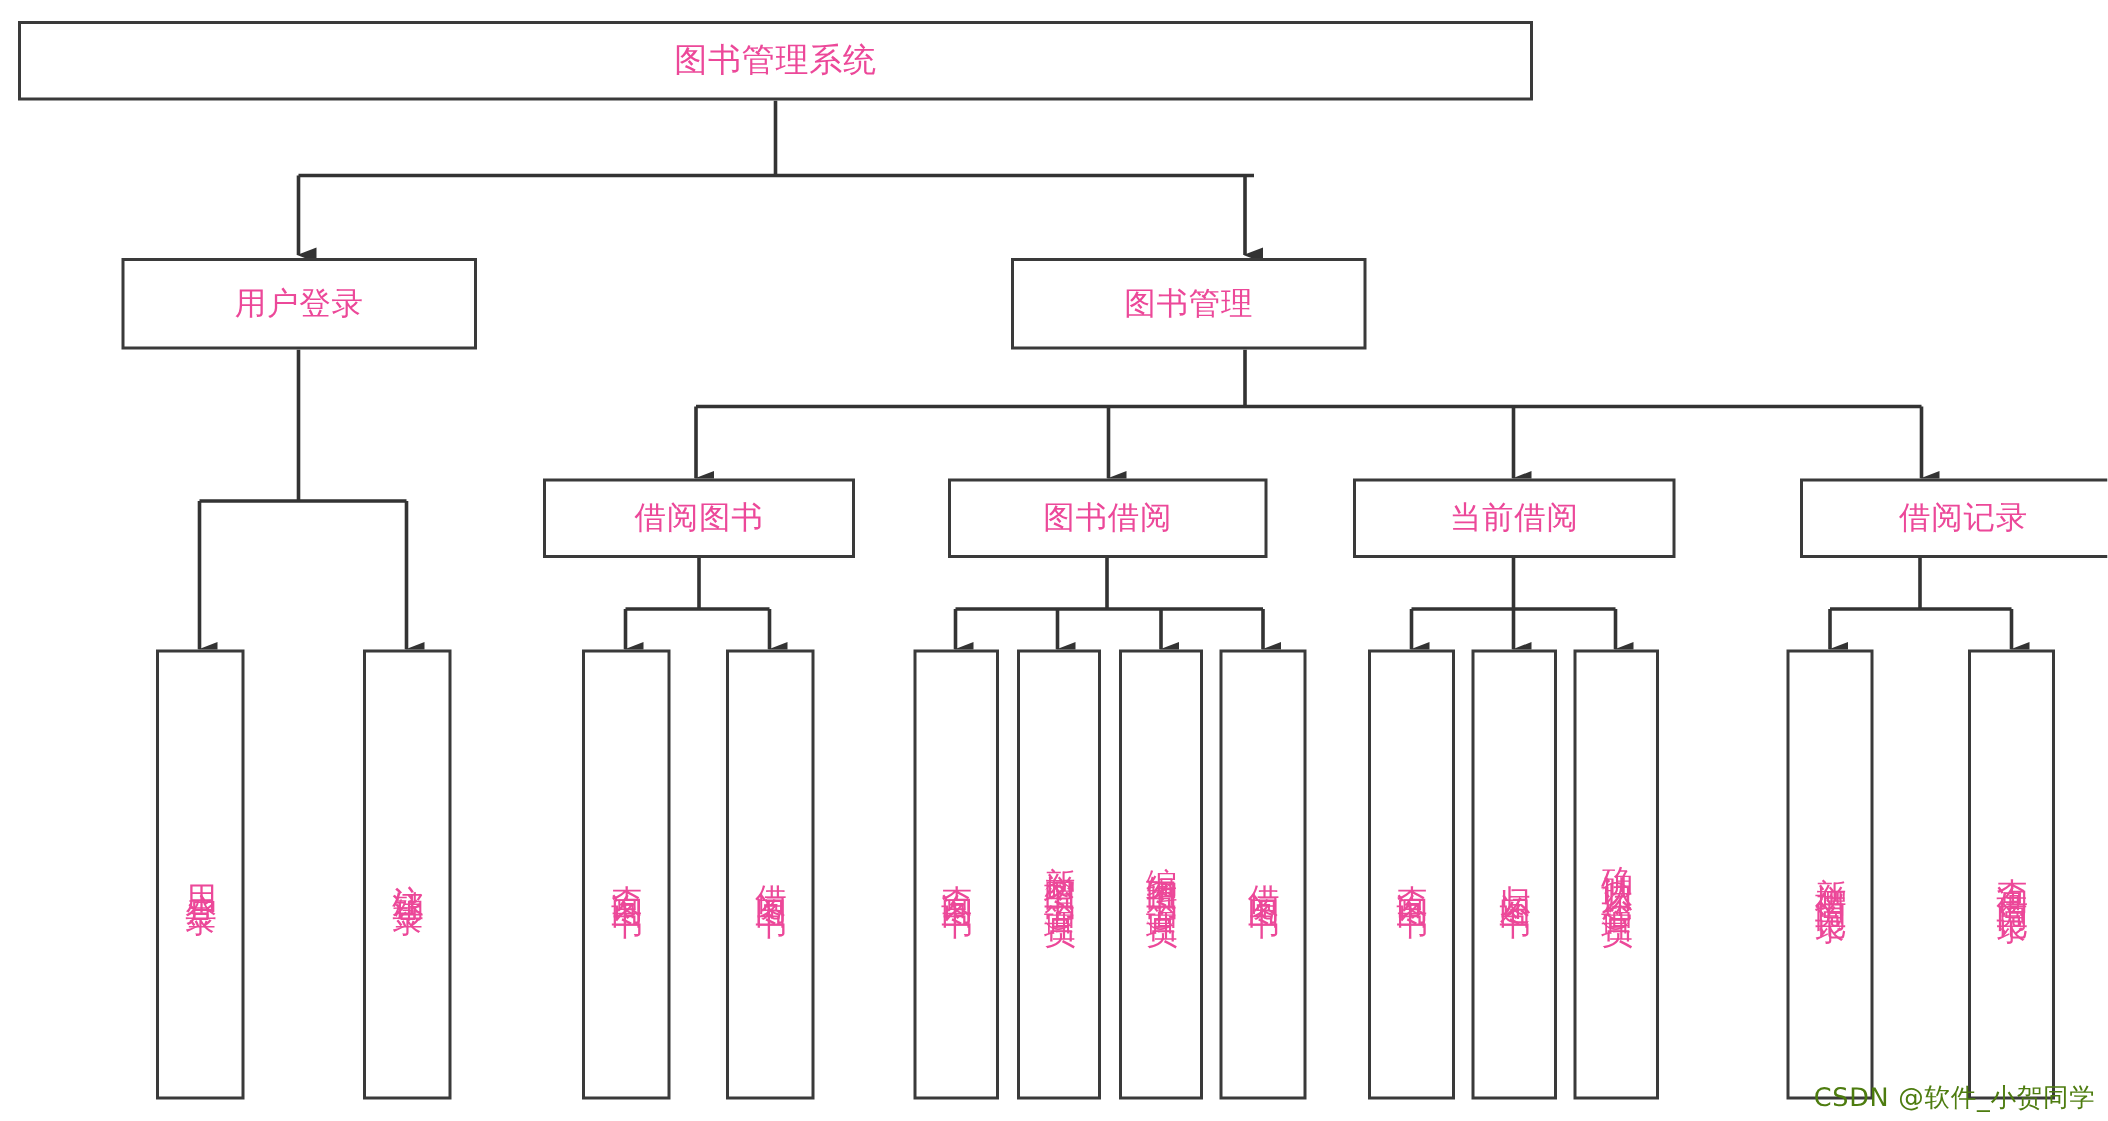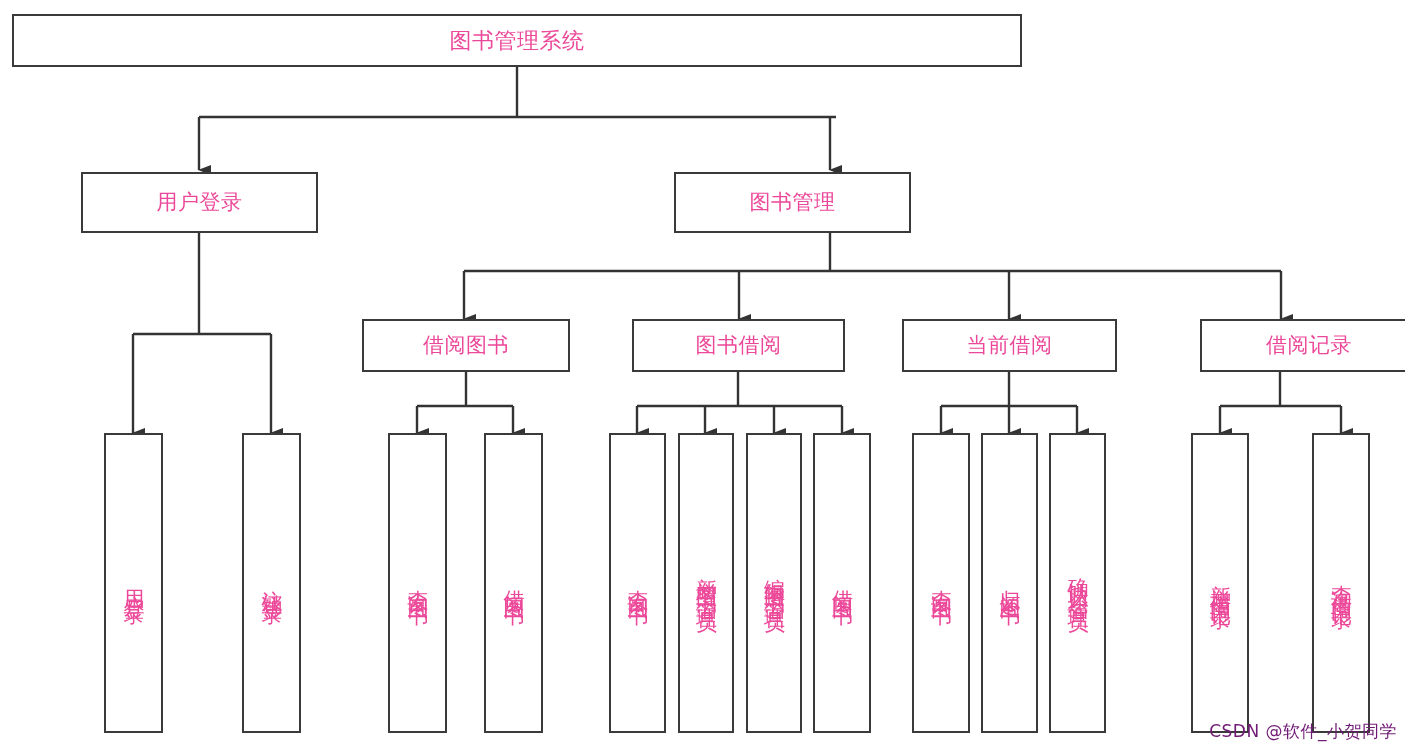--- a/index.html
+++ b/index.html
@@ -63,21 +63,21 @@
     line-height: 1.0;
     letter-spacing: 5px;
     white-space: nowrap;
     max-height: 272px;
   }
   #watermark {
     position: absolute;
     right: 8px;
     bottom: 4px;
     font-size: 17px;
-    color: #701a75;
+    color: #4d7c0f;
     letter-spacing: 0.5px;
     z-index: 3;
     white-space: nowrap;
   }
 </style>
 </head>
 <body>
 
 <div id="canvas">
 

